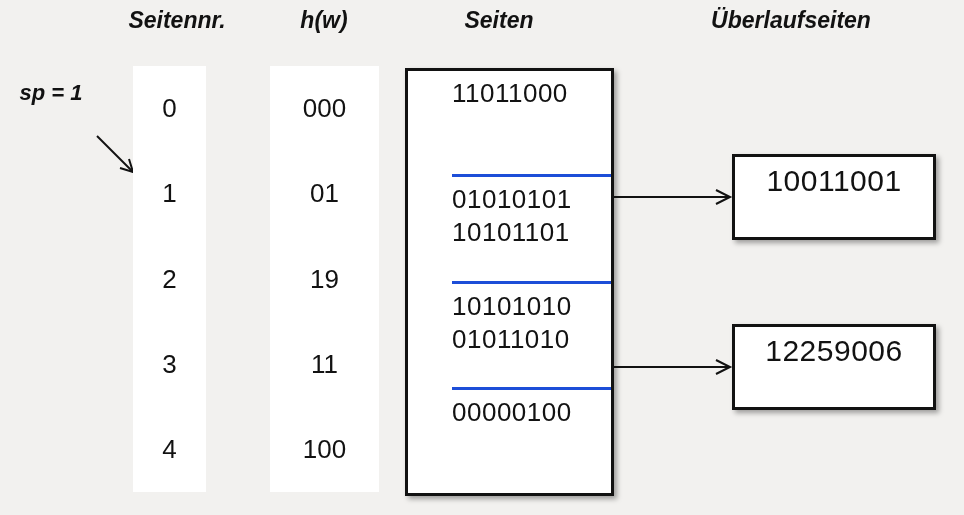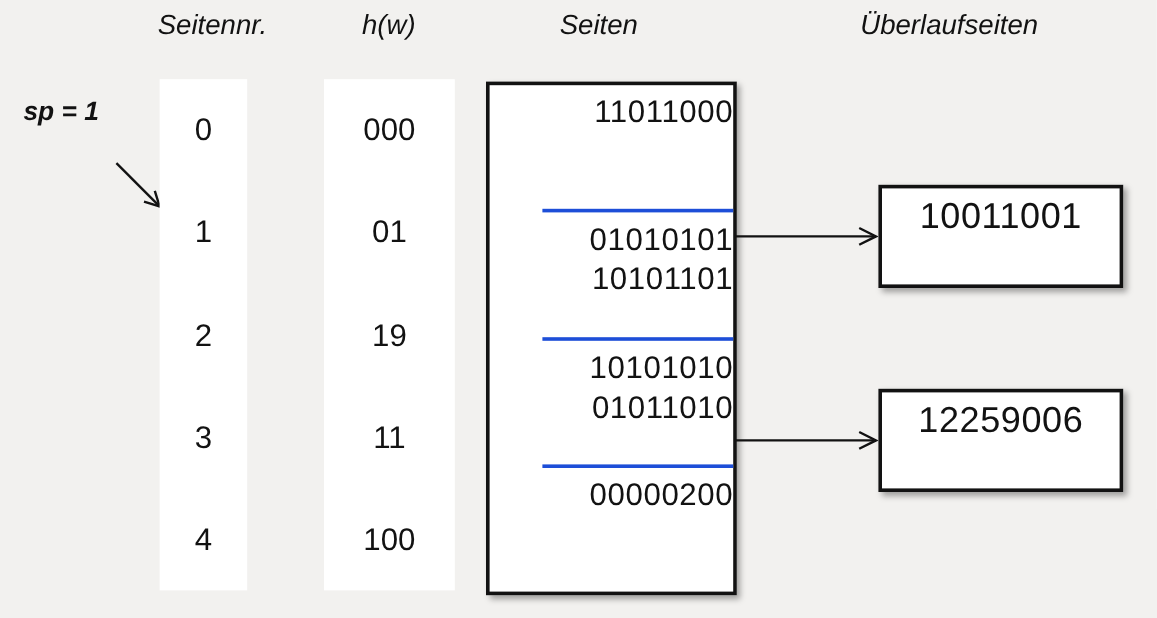--- a/index.html
+++ b/index.html
@@ -3,21 +3,21 @@
 <meta charset="utf-8">
 <style>
   html,body { margin:0; padding:0; }
   .canvas {
     position:relative; width:964px; height:515px;
     background:#f2f1ef; overflow:hidden;
     font-family:"Liberation Sans", sans-serif; color:#121212;
   }
   .hdr {
     position:absolute; top:7px; transform:translateX(-50%);
-    font-style:italic; font-weight:400; font-size:23px; white-space:nowrap;
+    font-style:italic; font-weight:700; font-size:23px; white-space:nowrap;
   }
   .ann {
     position:absolute; left:6px; top:76px; width:90px;
     font-style:italic; font-weight:600; font-size:22px;
     line-height:34px; text-align:center; white-space:nowrap;
   }
   .strip {
     position:absolute; top:66px; height:426px; background:#ffffff;
     display:flex; flex-direction:column;
   }
@@ -25,21 +25,21 @@
     flex:1; display:flex; align-items:center; justify-content:center;
     font-size:26px; font-weight:500;
   }
   .htable {
     position:absolute; left:405px; top:68px; width:209px; height:428px;
     background:#ffffff; border:3px solid #121212; box-sizing:border-box;
     display:flex; flex-direction:column;
     box-shadow:3px 3px 5px rgba(0,0,0,0.35);
   }
   .htable .row {
-    flex:1; display:flex; flex-direction:column; align-items:flex-end;
+    flex:1; display:flex; flex-direction:column; align-items:flex-start;
     padding-top:6px; box-sizing:border-box;margin-left:44px;
   }
   .htable .row + .row { border-top:3px solid #1d4ed8; }
   .bline { font-size:26px; line-height:33px; font-weight:500; letter-spacing:0.5px; min-height:33px; }
   .obox {
     position:absolute; left:732px; width:204px; height:86px;
     background:#ffffff; border:3px solid #121212; box-sizing:border-box;
     text-align:center; padding-top:7px;
     font-size:30px; font-weight:500; letter-spacing:0.5px;
     box-shadow:3px 3px 5px rgba(0,0,0,0.35);
@@ -91,21 +91,21 @@
     </div>
     <div class="row">
       <div class="bline">01010101</div>
       <div class="bline">10101101</div>
     </div>
     <div class="row">
       <div class="bline">10101010</div>
       <div class="bline">01011010</div>
     </div>
     <div class="row">
-      <div class="bline">00000200</div>
+      <div class="bline">00000100</div>
       <div class="bline"></div>
     </div>
   </div>
 
   <div class="arrow" style="left:613px; top:187px;">
     <svg width="122" height="20" viewBox="0 0 122 20">
       <line x1="0" y1="10" x2="116" y2="10" stroke="#121212" stroke-width="2"></line>
       <polyline points="103,3 117,10 103,17" fill="none" stroke="#121212" stroke-width="2"></polyline>
     </svg>
   </div>

